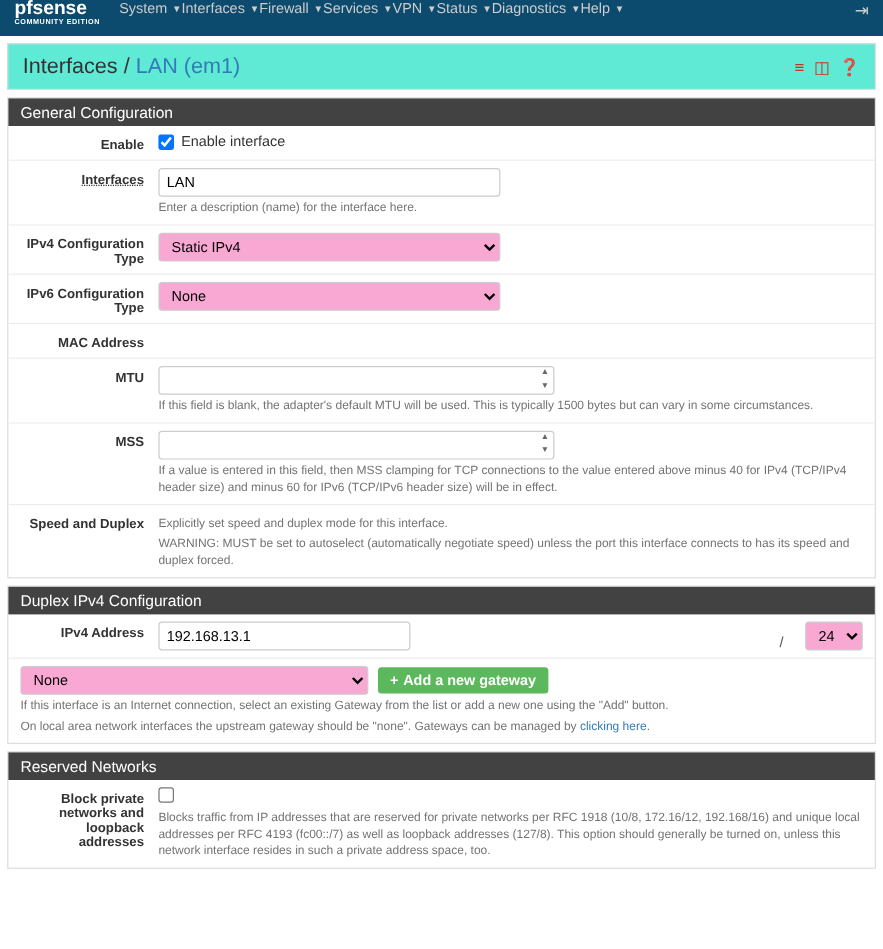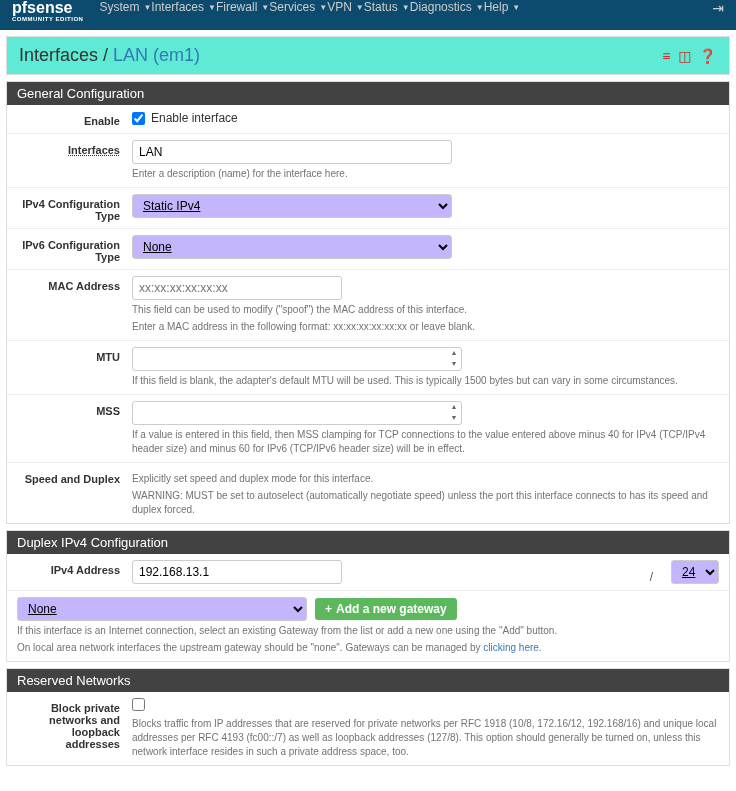--- a/index.html
+++ b/index.html
@@ -18,25 +18,25 @@
 .header-icon { color: #c9302c; cursor: pointer; font-size: 14px; }
 .panel { margin: 6px; border: 1px solid #ddd; }
 .panel-header { background: #424242; color: #fff; padding: 4px 10px; font-size: 13px; font-weight: normal; }
 .panel-body { padding: 0; }
 .form-row { display: flex; padding: 6px 10px; border-top: 1px solid #eee; align-items: flex-start; }
 .form-row:first-child { border-top: none; }
 .form-label { width: 115px; text-align: right; padding-right: 12px; font-weight: bold; font-size: 11px; padding-top: 4px; flex-shrink: 0; }
 .form-label.underline { text-decoration: underline dotted; }
 .form-field { flex: 1; }
 .form-control { border: 1px solid #ccc; border-radius: 3px; padding: 3px 6px; font-size: 12px; height: 24px; }
-.form-control.wide { width: 320px; }
+.form-control.wide { width: 285px; }
 .form-control.medium { width: 210px; }
 .form-control.num { width: 330px; }
 .form-control.numsm { width: 48px; }
-select.form-control { background: #c4b5fd; text-decoration: underline; }
+select.form-control { background: #f9a8d4; }
 .help-text { color: #737373; font-size: 10px; margin-top: 3px; line-height: 1.4; }
 .checkbox-wrap { display: flex; align-items: center; gap: 6px; }
 .checkbox-wrap input { margin: 0; }
 .ipv4-row { display: flex; align-items: flex-end; gap: 12px; }
 .ipv4-row .slash { padding: 0 6px; color: #555; }
 .spacer { flex: 1; }
 .gateway-row { display: flex; align-items: center; gap: 8px; }
 .btn-green { background: #5cb85c; color: #fff; border: none; border-radius: 3px; padding: 4px 10px; font-size: 12px; cursor: pointer; display: inline-flex; align-items: center; gap: 4px; font-weight: bold; }
 .link { color: #337ab7; cursor: pointer; }
 .stepper { position: relative; display: inline-block; }
@@ -125,25 +125,20 @@
       </div>
     </div>
     <div class="form-row">
       <div class="form-label">IPv6 Configuration Type</div>
       <div class="form-field">
         <select class="form-control wide"><option>None</option></select>
       </div>
     </div>
     <div class="form-row">
       <div class="form-label">MAC Address</div>
-      <div class="form-field">
-        <input class="form-control medium" placeholder="xx:xx:xx:xx:xx:xx" style="">
-        <div class="help-text">This field can be used to modify ("spoof") the MAC address of this interface.</div>
-        <div class="help-text">Enter a MAC address in the following format: xx:xx:xx:xx:xx:xx or leave blank.</div>
-      </div>
     </div>
     <div class="form-row">
       <div class="form-label">MTU</div>
       <div class="form-field">
         <div class="stepper"><input class="form-control num" style=""><div class="stepper-btns">
               <div class="stepper-btn">▲</div>
               <div class="stepper-btn">▼</div>
             </div></div>
         <div class="help-text">If this field is blank, the adapter's default MTU will be used. This is typically 1500 bytes but can vary in some circumstances.</div>
       </div>

